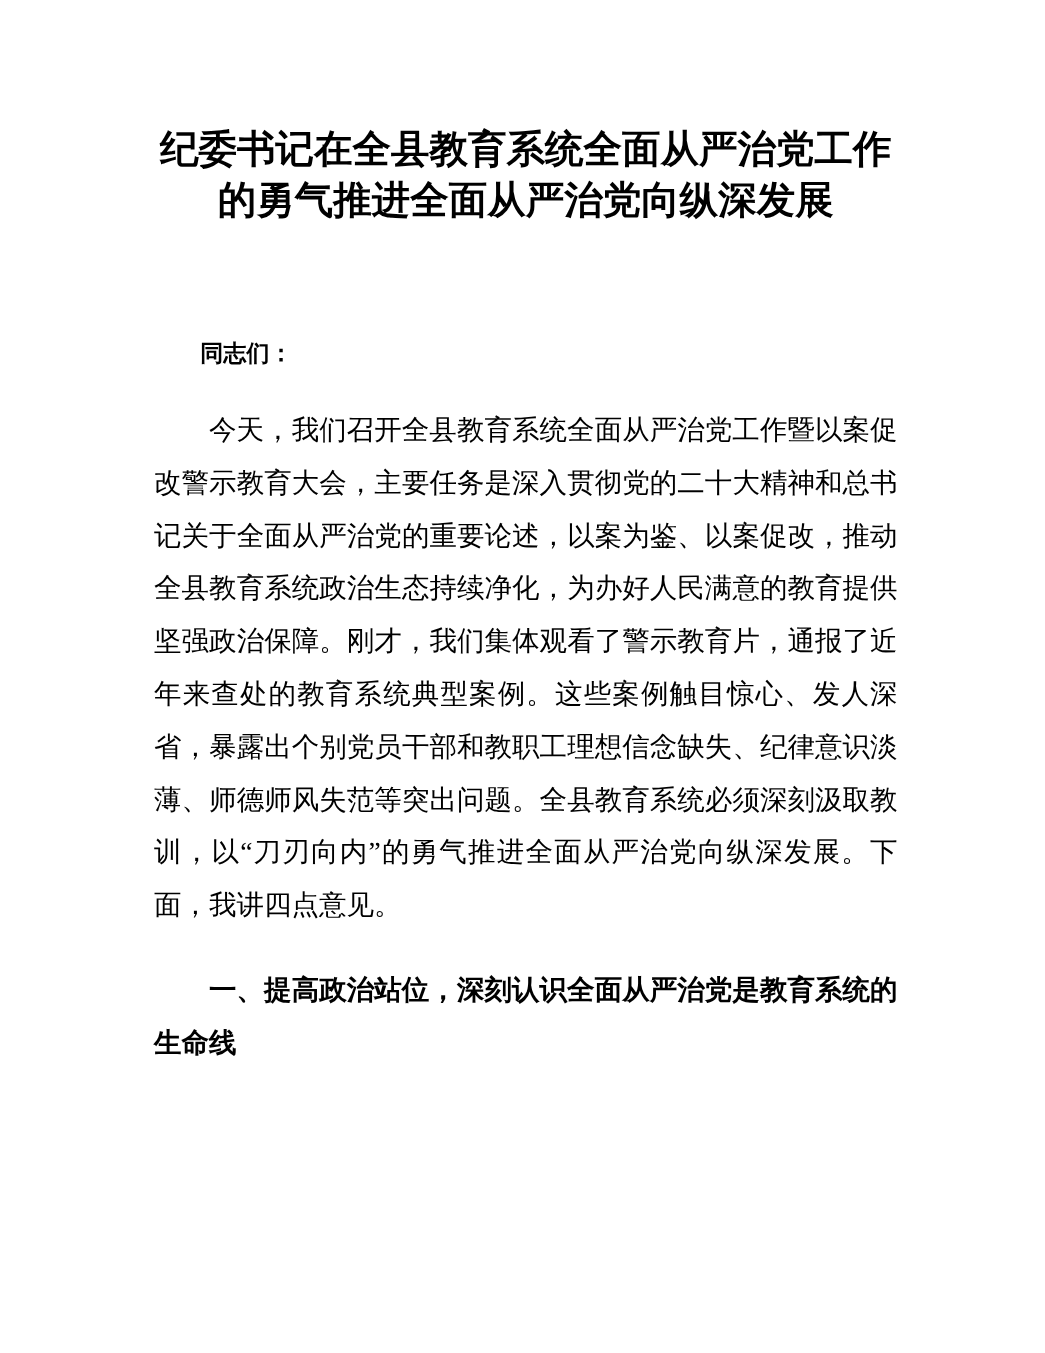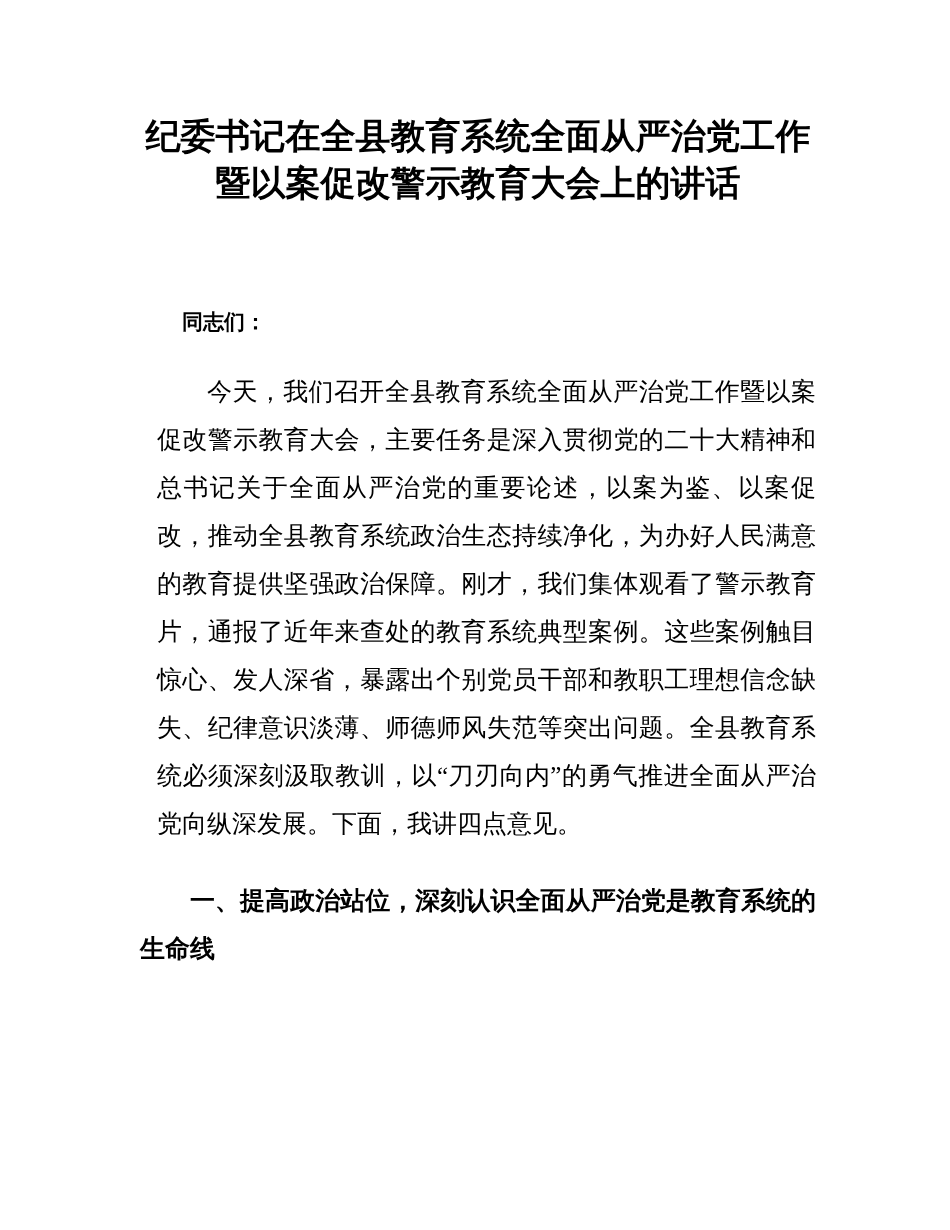--- a/index.html
+++ b/index.html
@@ -35,21 +35,21 @@
   }
   .salutation {
     margin: 92px 0 0 0;
     font-family: "Liberation Sans", "DejaVu Sans", sans-serif;
     font-weight: bold;
     font-size: 21px;
     line-height: 48px;
     text-indent: 2em;
   }
   .body-para {
-    margin: 22px 0 0 17px;
+    margin: 22px 0 0 0;
     font-family: "Liberation Serif", "DejaVu Serif", serif;
     font-weight: normal;
     font-size: 25px;
     line-height: 48px;
     text-indent: 2em;
     text-align: justify;
     text-justify: inter-ideograph;
   }
   .section-heading {
     margin: 28px 0 0 0;
@@ -62,21 +62,21 @@
     text-justify: inter-ideograph;
   }
 </style>
 </head>
 <body>
 
 <div class="page">
 
   <h1 class="title">
     <span class="title-line">纪委书记在全县教育系统全面从严治党工作</span>
-    <span class="title-line">暨以案促改警示教育大会上的讲话</span>
+    <span class="title-line">的勇气推进全面从严治党向纵深发展</span>
   </h1>
 
   <p class="salutation">同志们：</p>
 
   <p class="body-para">今天，我们召开全县教育系统全面从严治党工作暨以案促改警示教育大会，主要任务是深入贯彻党的二十大精神和总书记关于全面从严治党的重要论述，以案为鉴、以案促改，推动全县教育系统政治生态持续净化，为办好人民满意的教育提供坚强政治保障。刚才，我们集体观看了警示教育片，通报了近年来查处的教育系统典型案例。这些案例触目惊心、发人深省，暴露出个别党员干部和教职工理想信念缺失、纪律意识淡薄、师德师风失范等突出问题。全县教育系统必须深刻汲取教训，以“刀刃向内”的勇气推进全面从严治党向纵深发展。下面，我讲四点意见。</p>
 
   <h2 class="section-heading">一、提高政治站位，深刻认识全面从严治党是教育系统的生命线</h2>
 
 
 </div>

